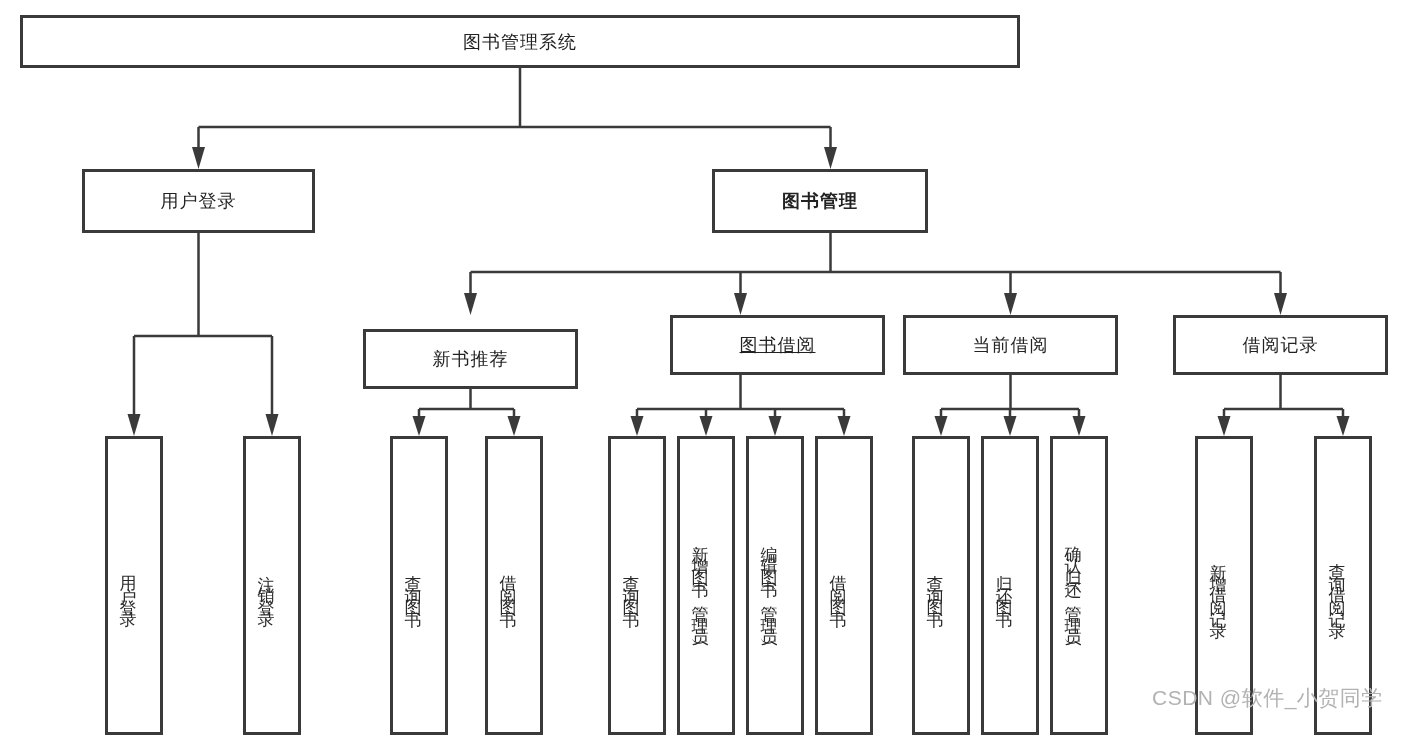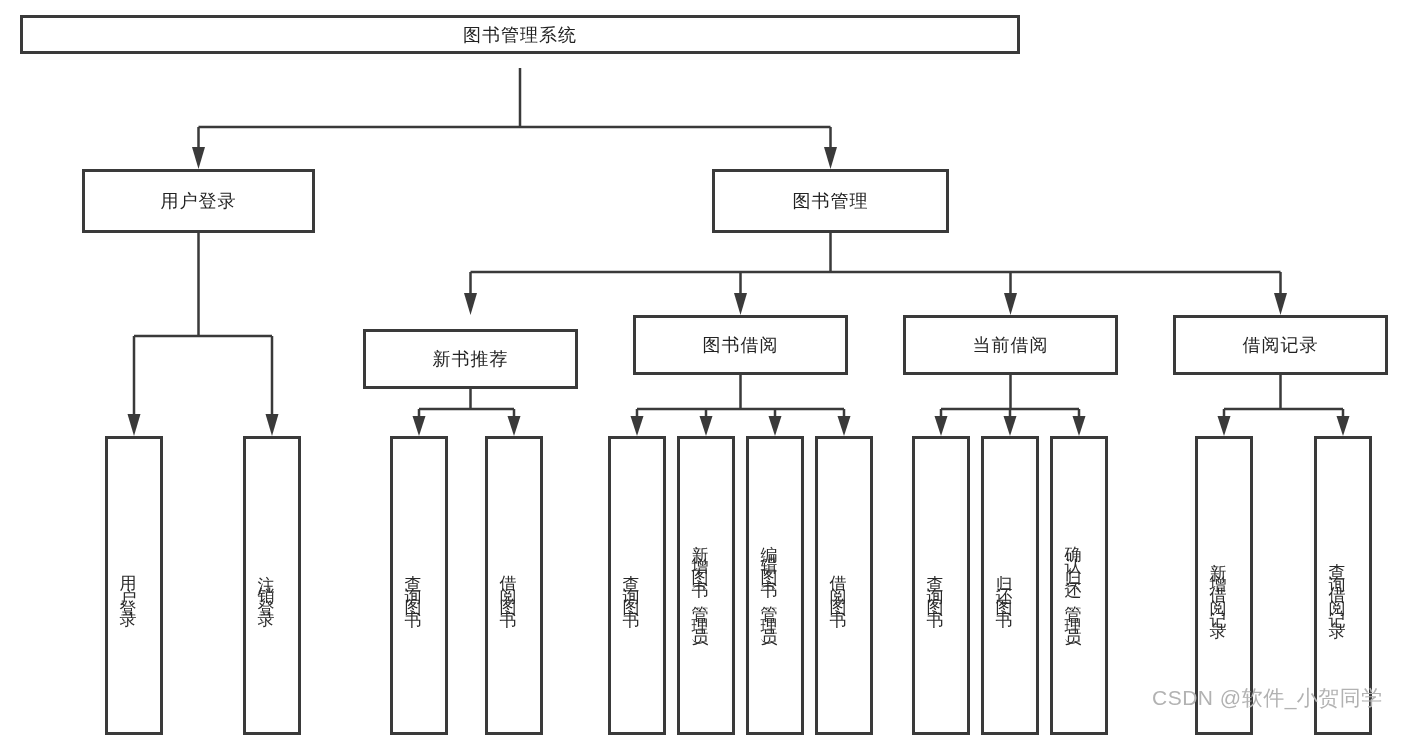--- a/index.html
+++ b/index.html
@@ -97,35 +97,35 @@
       <path d="M768.5 416 L781.5 416 L775 436 Z"></path>
       <path d="M837.5 416 L850.5 416 L844 436 Z"></path>
       <path d="M934.5 416 L947.5 416 L941 436 Z"></path>
       <path d="M1003.5 416 L1016.5 416 L1010 436 Z"></path>
       <path d="M1072.5 416 L1085.5 416 L1079 436 Z"></path>
       <path d="M1217.5 416 L1230.5 416 L1224 436 Z"></path>
       <path d="M1336.5 416 L1349.5 416 L1343 436 Z"></path>
     </g>
   </svg>
 
-  <div class="node hnode" style="left:20px; top:15px; width:1000px; height:39px;">
+  <div class="node hnode" style="left:20px; top:15px; width:1000px; height:53px;">
     <span>图书管理系统</span>
   </div>
 
   <div class="node hnode" style="left:82px; top:169px; width:233px; height:64px;">
     <span>用户登录</span>
   </div>
-  <div class="node hnode" style="left:712px; top:169px; width:237px; height:64px;">
+  <div class="node hnode" style="left:712px; top:169px; width:216px; height:64px;font-weight:bold;">
     <span>图书管理</span>
   </div>
 
   <div class="node hnode" style="left:363px; top:315px; width:215px; height:60px;margin-top:14px;">
     <span>新书推荐</span>
   </div>
-  <div class="node hnode" style="left:633px; top:315px; width:215px; height:60px;">
+  <div class="node hnode" style="left:670px; top:315px; width:215px; height:60px;text-decoration:underline;">
     <span>图书借阅</span>
   </div>
   <div class="node hnode" style="left:903px; top:315px; width:215px; height:60px;">
     <span>当前借阅</span>
   </div>
   <div class="node hnode" style="left:1173px; top:315px; width:215px; height:60px;">
     <span>借阅记录</span>
   </div>
 
   <div class="node leaf" style="left:105px;">

